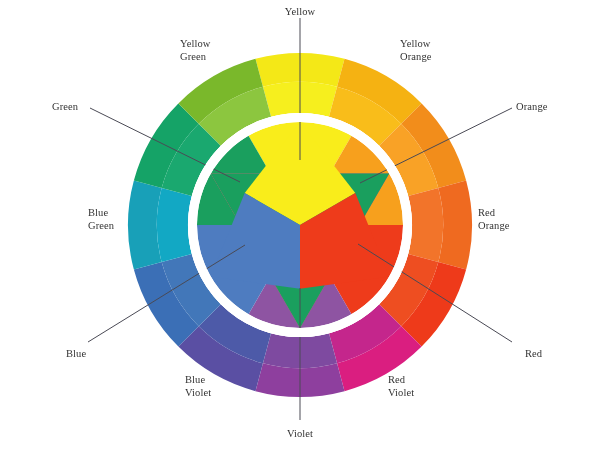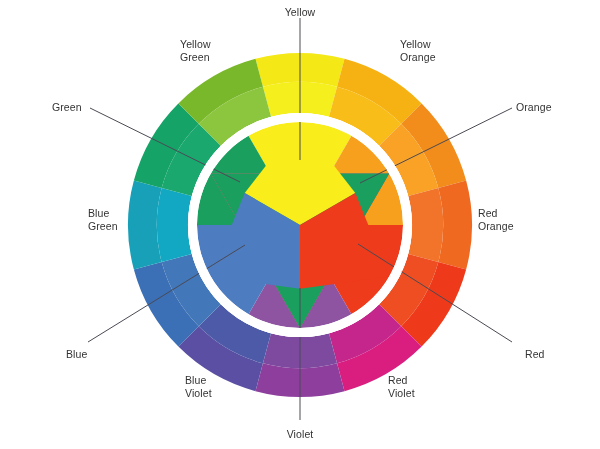--- a/index.html
+++ b/index.html
@@ -22,21 +22,21 @@
     width: 600px;
     height: 449px;
   }
   svg#wheel-svg {
     display: block;
     width: 600px;
     height: 449px;
   }
   .wheel-label {
     position: absolute;
-    font-family: Liberation Sans, sans-serif;
+    font-family: Liberation Serif, serif;
     font-size: 10.5px;
     line-height: 12.5px;
     color: #333333;
     white-space: pre;
     letter-spacing: 0.1px;
   }
   .lbl-center { text-align: center; }
   .lbl-left   { text-align: left; }
 </style>
 </head>

